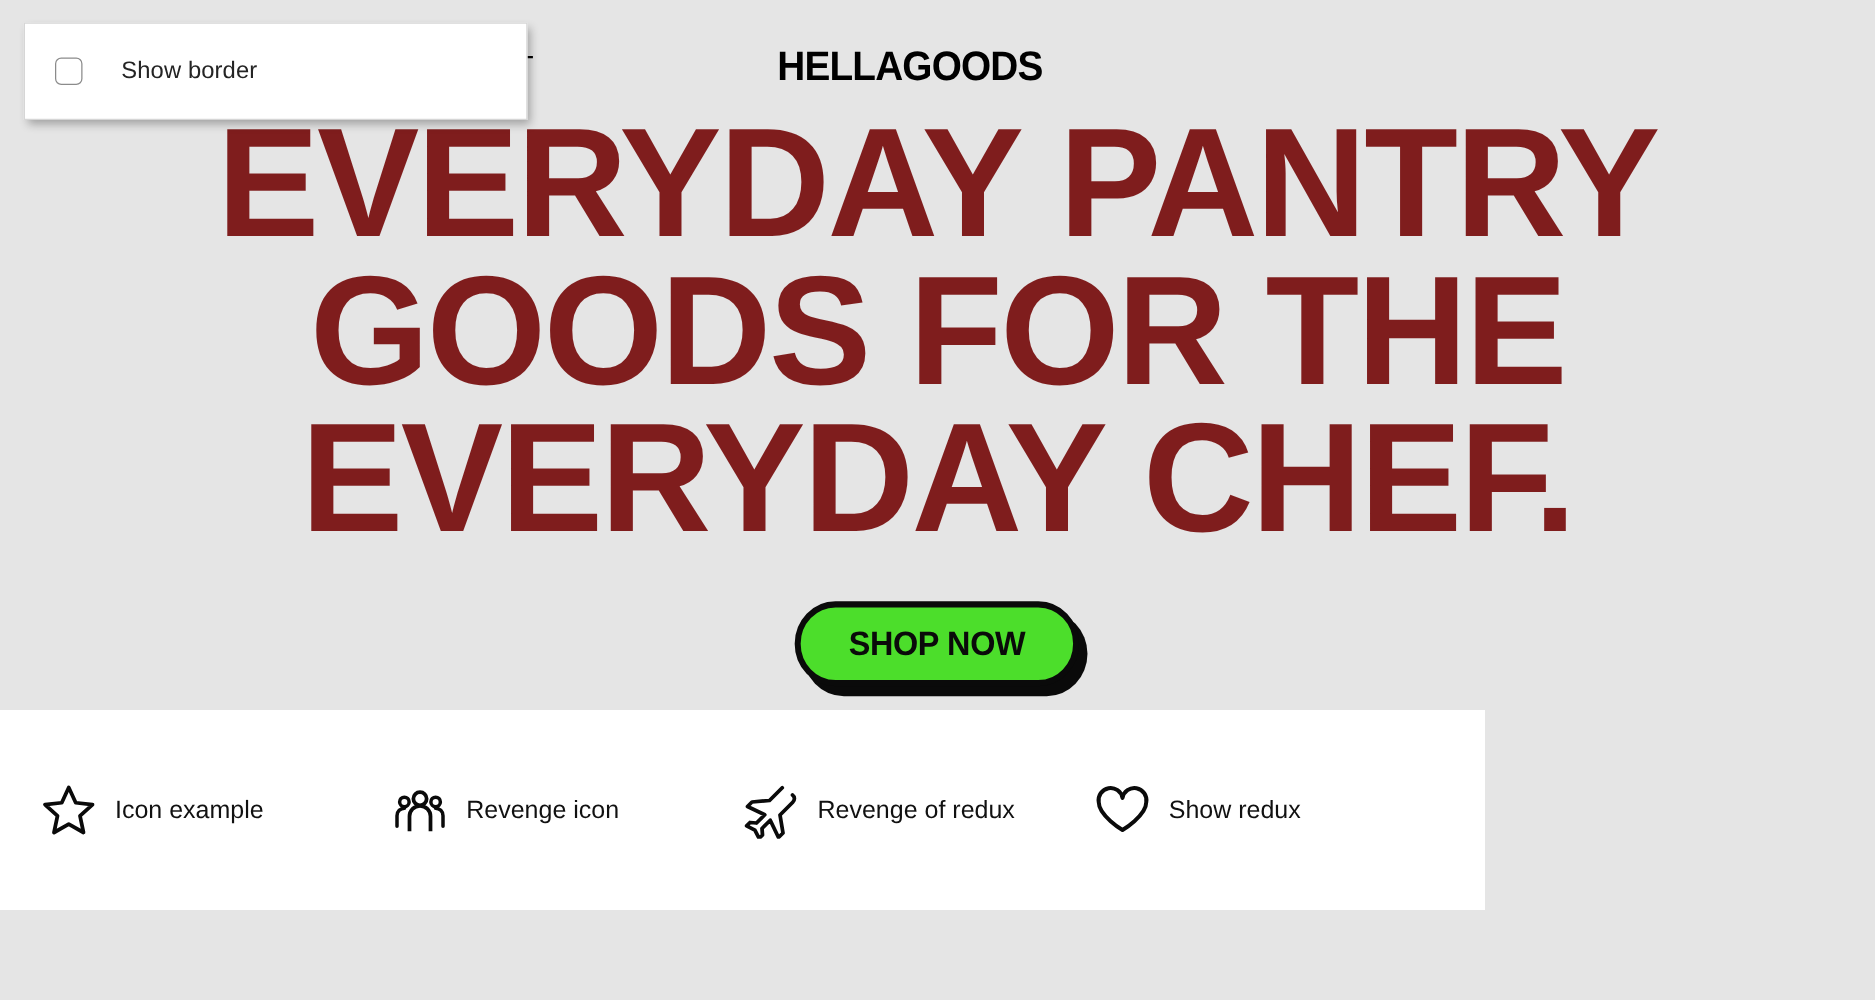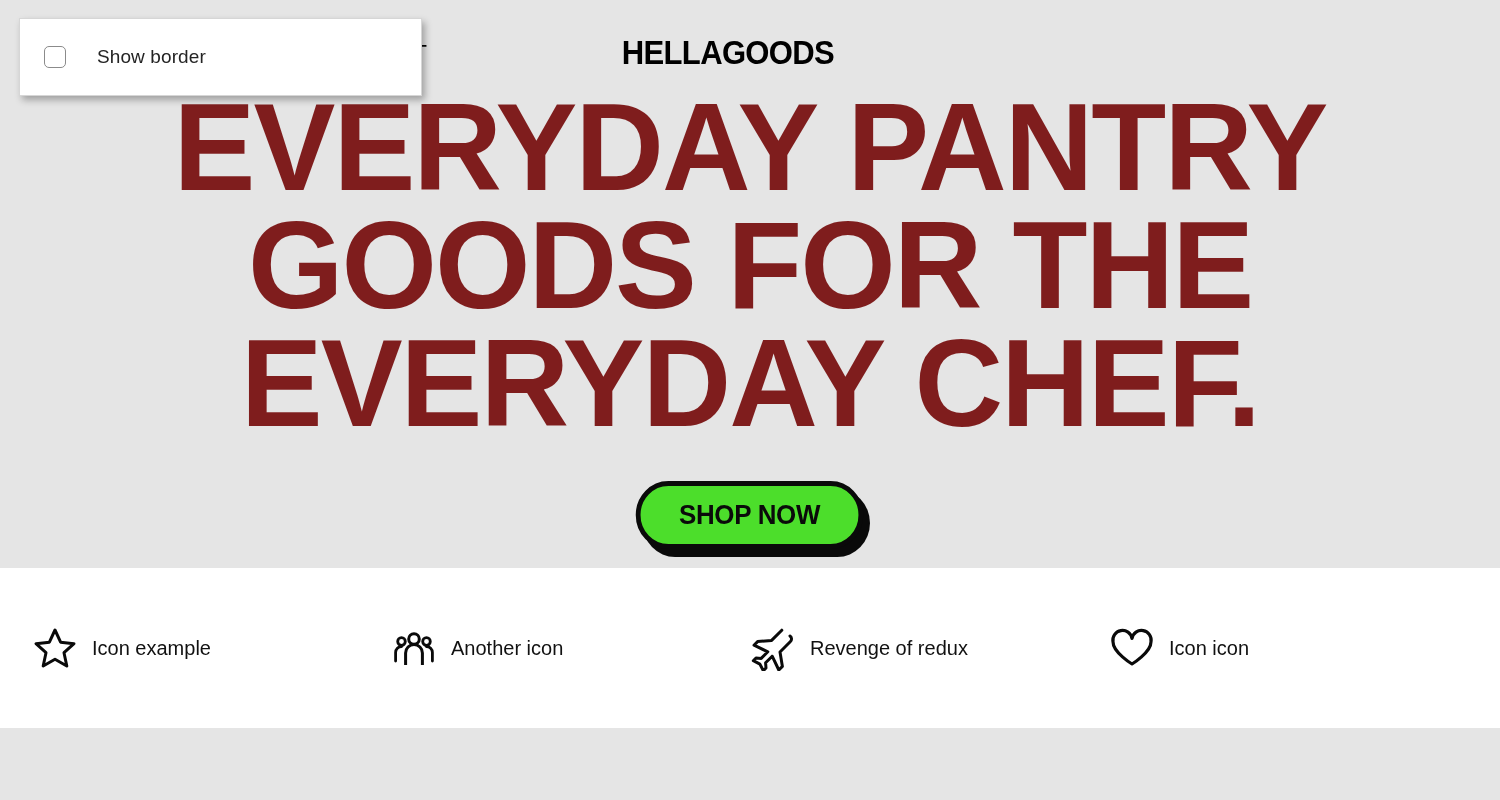--- a/index.html
+++ b/index.html
@@ -147,21 +147,21 @@
     font-weight: 900;
     letter-spacing: -0.3px;
     color: #0a0a0a;
     transform: scaleX(0.96);
   }
 
   
   .icon-strip {
     position: absolute;
     top: 568px; left: 0;
-    width: 1500px;
+    width: 1188px;
     height: 160px;
     background: #ffffff;
     display: flex;
     align-items: center;
     padding: 0 32px;
   }
 
   .icon-item {
     display: flex;
     align-items: center;
@@ -275,42 +275,42 @@
     <span class="glyph">
       <svg width="46" height="46" viewBox="0 0 46 46" fill="none">
         <circle cx="23" cy="14" r="5.3" stroke="#0a0a0a" stroke-width="3"></circle>
         <path d="M14.6 40 V28 a8.4 8.4 0 0 1 16.8 0 v12" stroke="#0a0a0a" stroke-width="3" stroke-linejoin="round" fill="none"></path>
         <circle cx="10.5" cy="16.5" r="3.8" stroke="#0a0a0a" stroke-width="2.8"></circle>
         <path d="M4.6 36 V27.5 a6 6 0 0 1 6-6" stroke="#0a0a0a" stroke-width="2.8" stroke-linecap="round" fill="none"></path>
         <circle cx="35.5" cy="16.5" r="3.8" stroke="#0a0a0a" stroke-width="2.8"></circle>
         <path d="M41.4 36 V27.5 a6 6 0 0 0 -6-6" stroke="#0a0a0a" stroke-width="2.8" stroke-linecap="round" fill="none"></path>
       </svg>
     </span>
-    <span class="caption">Another icon</span>
+    <span class="caption">Revenge icon</span>
   </div>
 
   <div class="icon-item">
     <span class="glyph">
       <svg width="46" height="46" viewBox="0 0 46 46" fill="none">
         <path d="M40 6 C42 7.5 42 10 40.2 11.8 L30 22 l2.4 14.4 l-3.6 3.6 l-6.6 -13.8
                  l-6.6 6.6 l0.4 5.2 l-2.7 2.7 l-3.4 -6.6 l-6.6 -3.4 l2.7 -2.7 l5.2 0.4
                  l6.6 -6.6 l-13.8 -6.6 l3.6 -3.6 L21.6 10.4 L31.8 0.2" transform="translate(0,5)" stroke="#0a0a0a" stroke-width="3" stroke-linejoin="round" stroke-linecap="round" fill="none"></path>
       </svg>
     </span>
     <span class="caption">Revenge of redux</span>
   </div>
 
   <div class="icon-item">
     <span class="glyph">
       <svg width="46" height="46" viewBox="0 0 46 46" fill="none">
         <path d="M23 39 C23 39 4 27.5 4 16.8 A9.6 9.6 0 0 1 23 13.4
                  A9.6 9.6 0 0 1 42 16.8 C42 27.5 23 39 23 39 Z" stroke="#0a0a0a" stroke-width="3.2" stroke-linejoin="round" fill="none"></path>
       </svg>
     </span>
-    <span class="caption">Icon icon</span>
+    <span class="caption">Show redux</span>
   </div>
 
 </section>
 
 <div class="page-bottom"></div>
 
 <div class="border-popup">
   <label class="popup-row">
     <span class="checkbox-box"></span>
     <span class="popup-label">Show border</span>

